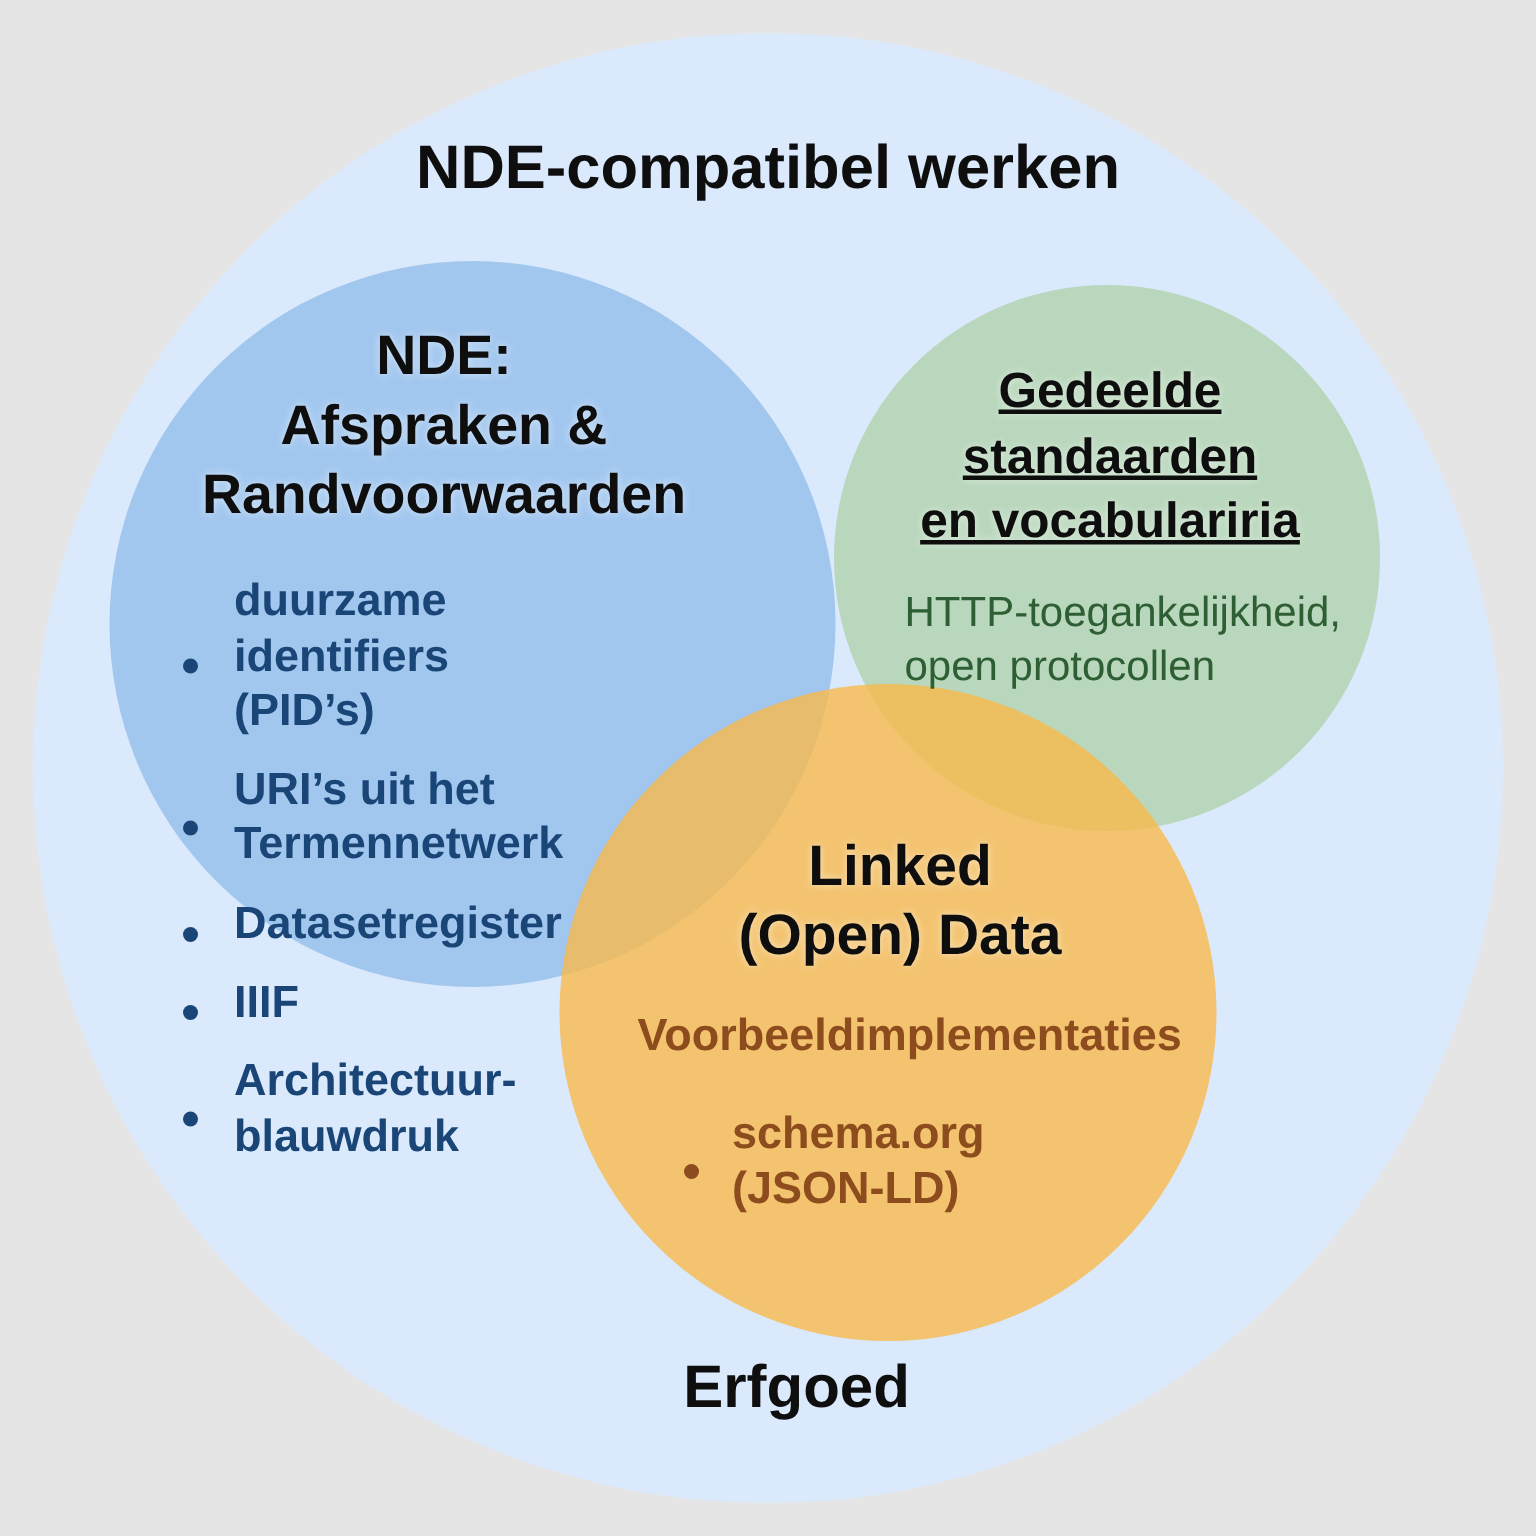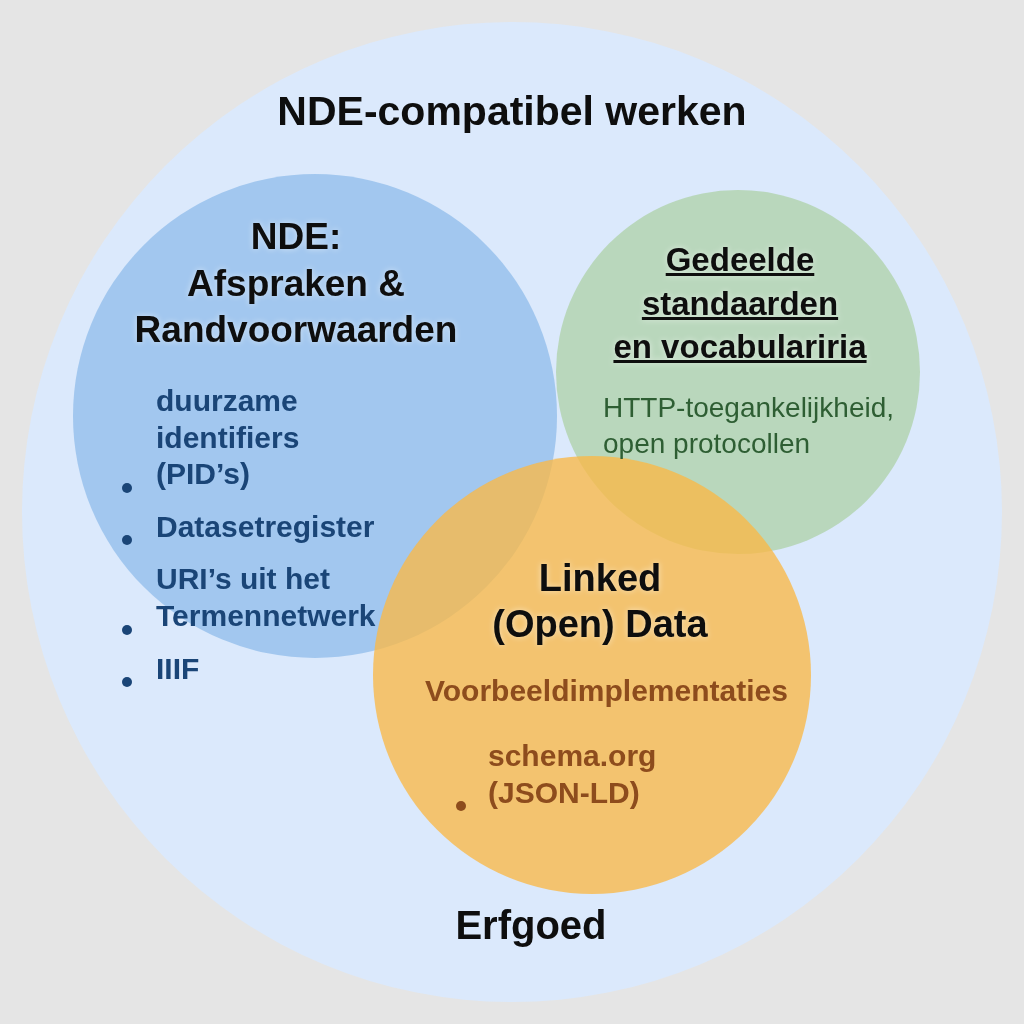--- a/index.html
+++ b/index.html
@@ -66,21 +66,21 @@
     font-size: 38px; line-height: 1.2;
   }
   .orange-sub {
     left: 425px; top: 674px; width: 360px;
     font-size: 30px; font-weight: 600; color: #8d4c1d; text-align: left;
   }
   .orange-list {
     left: 456px; top: 738px; width: 260px;
     display: flex; flex-direction: column; gap: 16px;
   }
-  .list-item { display: flex; align-items: flex-end; }
+  .list-item { display: flex; align-items: center; }
   .bullet-dot {
     flex: 0 0 auto;
     width: 10px; height: 10px; border-radius: 50%;
     margin-top: 13px;
   }
   .blue-list .bullet-dot { background: #1a4577; margin-right: 24px; }
   .orange-list .bullet-dot { background: #8d4c1d; margin-right: 22px; }
   .li-text {
     font-size: 30px; line-height: 1.22; font-weight: 600;
     white-space: pre-line;
@@ -105,30 +105,35 @@
 Randvoorwaarden</div>
 
   <div class="txt blue-list">
     <div class="list-item">
       <span class="bullet-dot"></span>
       <span class="li-text">duurzame identifiers
 (PID’s)</span>
     </div>
     <div class="list-item">
       <span class="bullet-dot"></span>
-      <span class="li-text">Datasetregister</span>
-    </div>
-    <div class="list-item">
-      <span class="bullet-dot"></span>
       <span class="li-text">URI’s uit het
 Termennetwerk</span>
     </div>
     <div class="list-item">
       <span class="bullet-dot"></span>
+      <span class="li-text">Datasetregister</span>
+    </div>
+    <div class="list-item">
+      <span class="bullet-dot"></span>
       <span class="li-text">IIIF</span>
+    </div>
+    <div class="list-item">
+      <span class="bullet-dot"></span>
+      <span class="li-text">Architectuur-
+blauwdruk</span>
     </div>
   </div>
 
   <div class="txt heading green-heading pre">Gedeelde
 standaarden
 en vocabulariria</div>
 
   <div class="txt green-sub pre">HTTP-toegankelijkheid,
 open protocollen</div>
 

